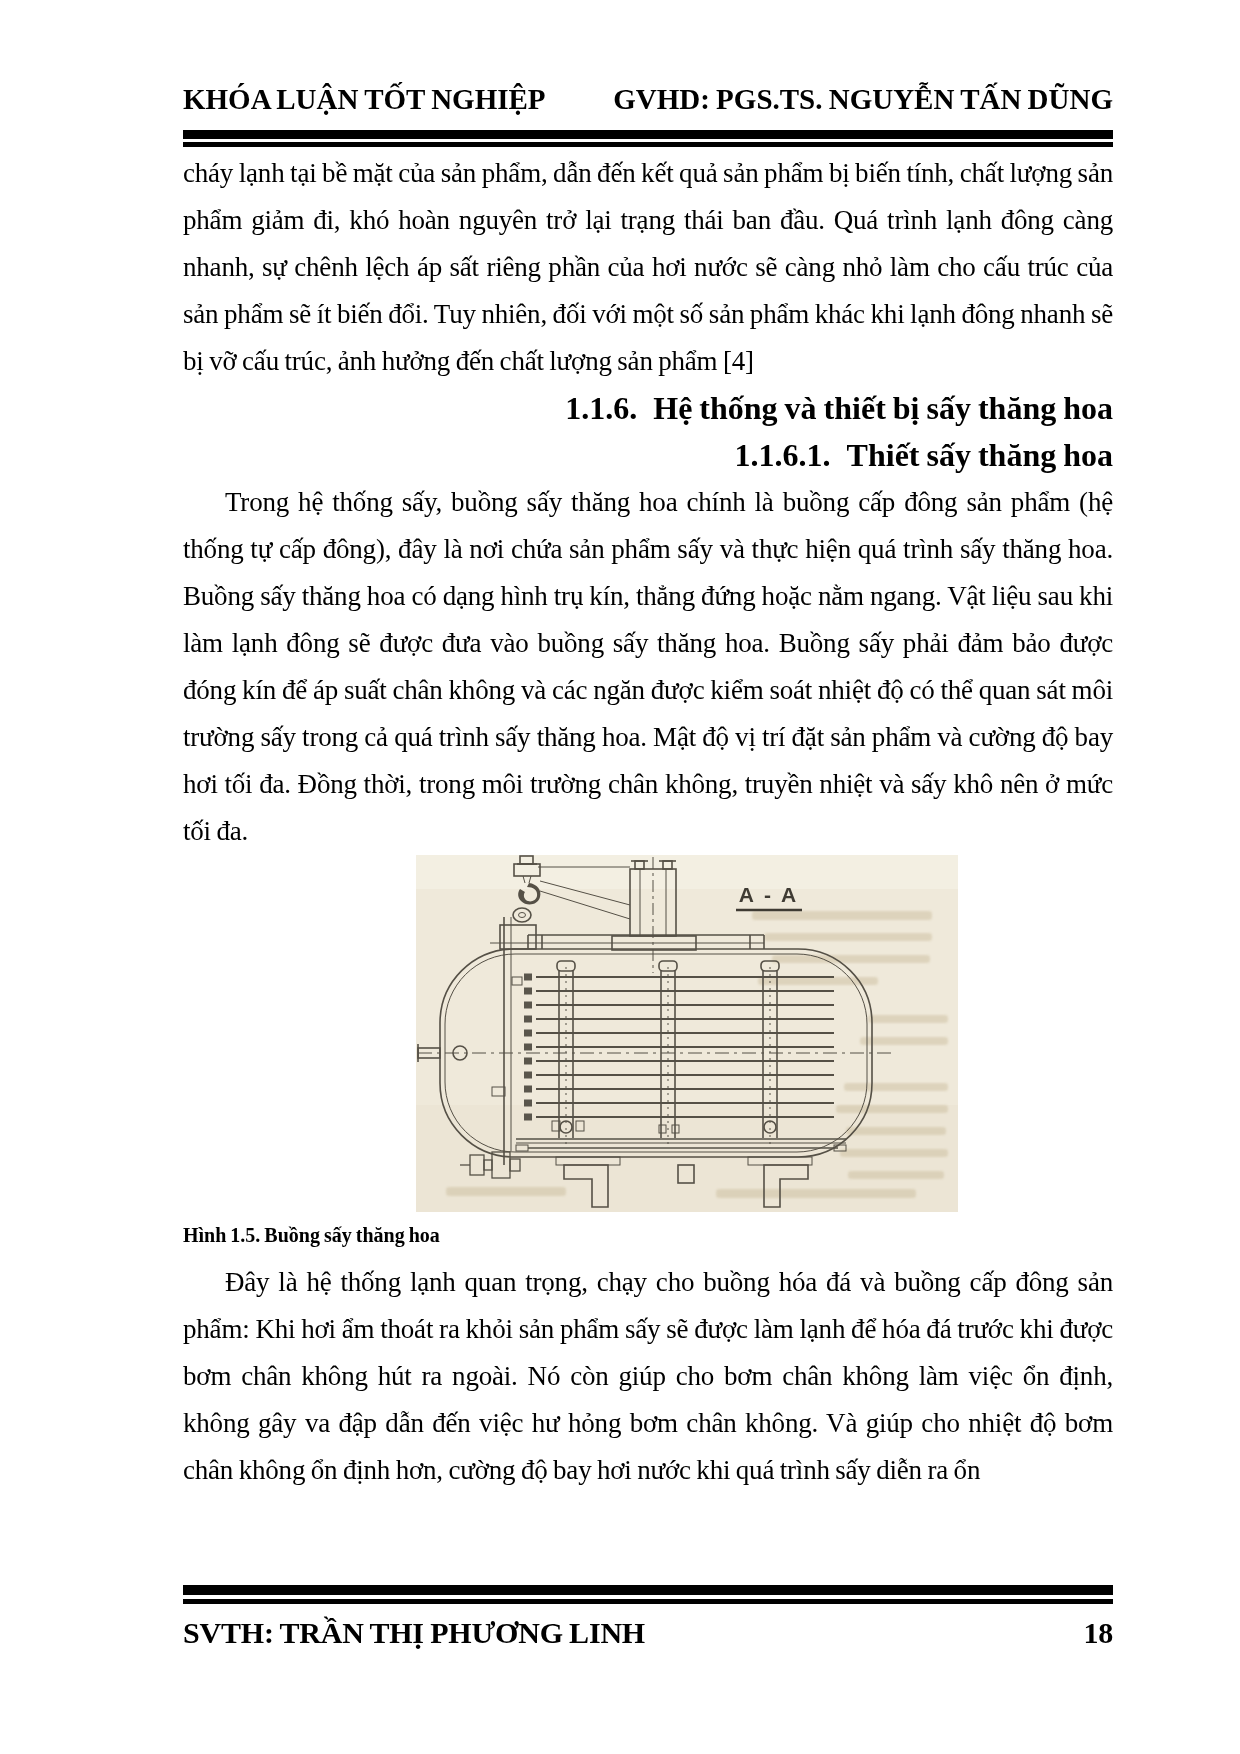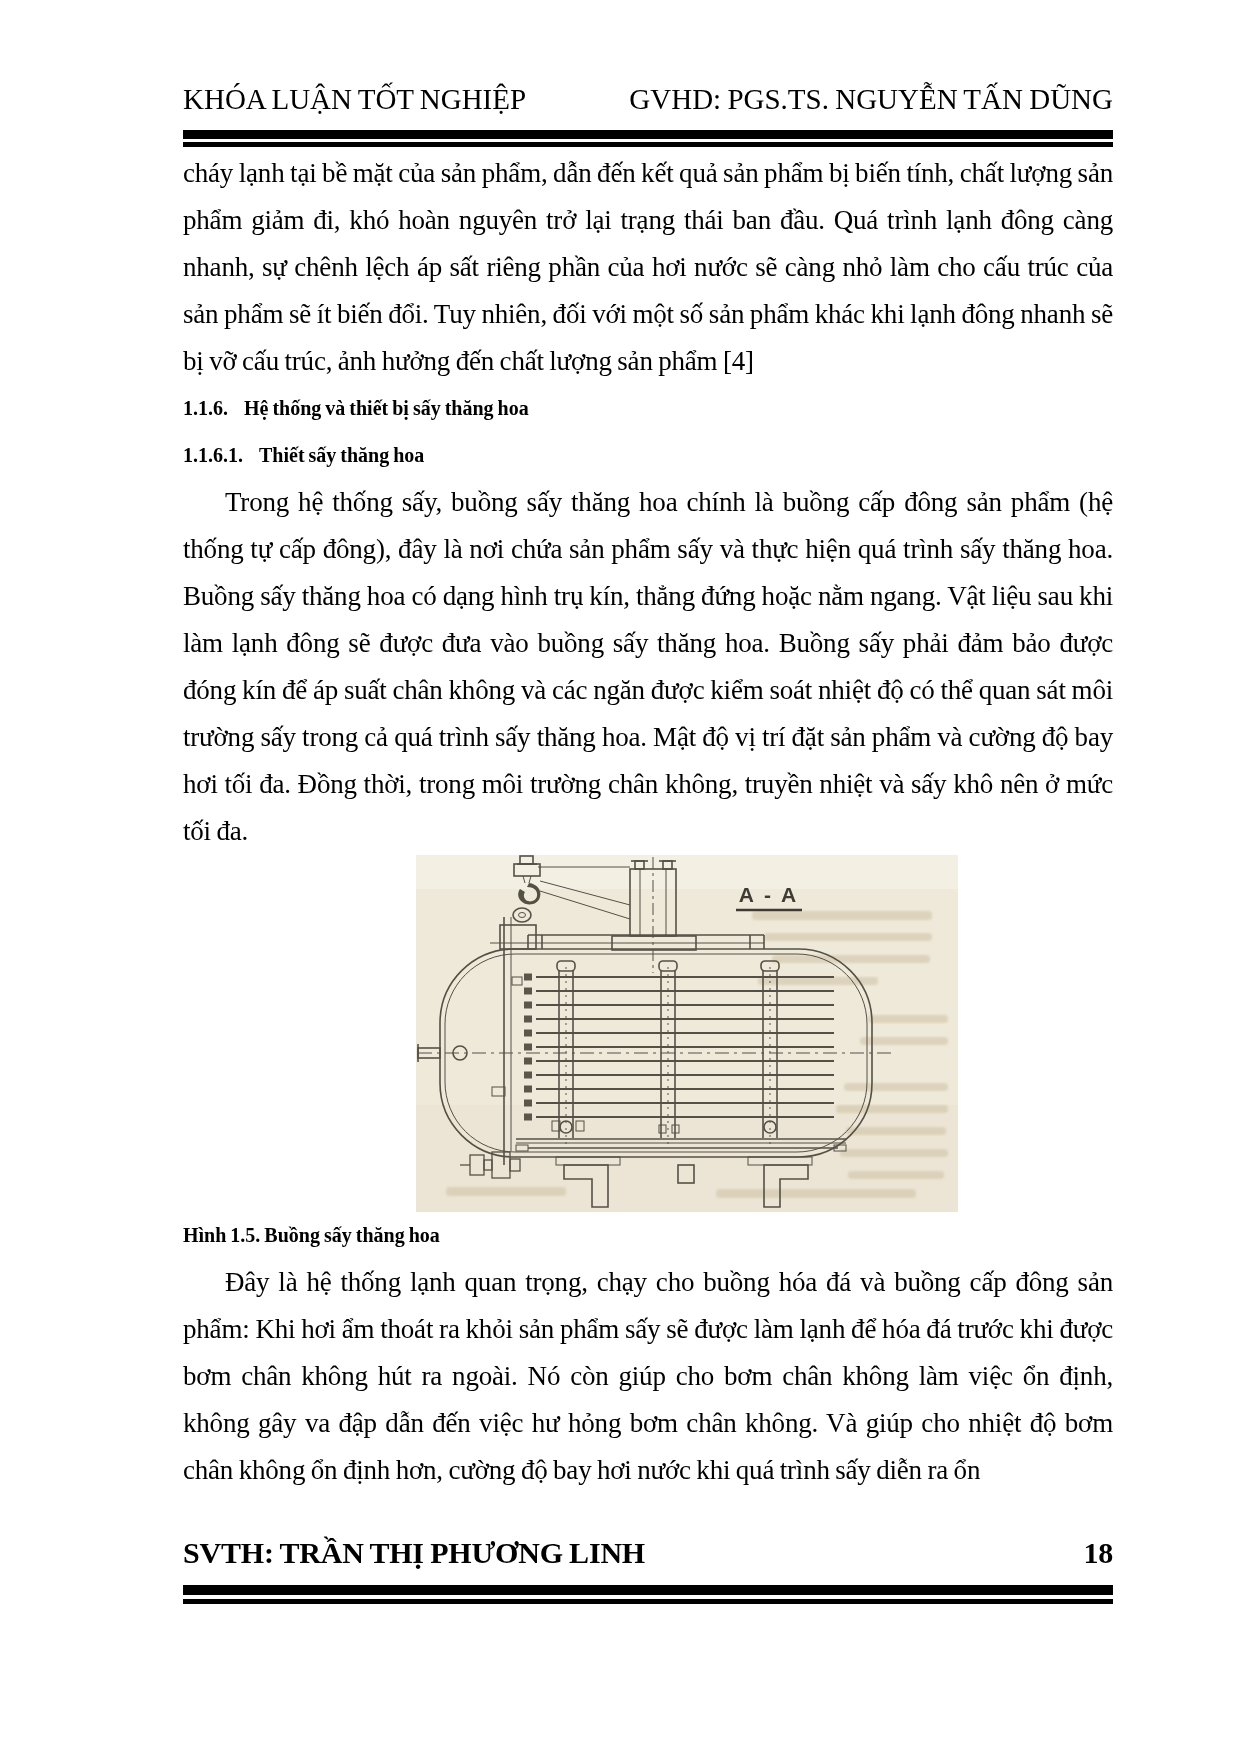--- a/index.html
+++ b/index.html
@@ -13,43 +13,43 @@
     padding:78px 127px 0 183px;
     overflow:hidden;
     font-family:"Liberation Serif","DejaVu Serif",serif;
     font-size:27px;
     line-height:47px;
     letter-spacing:-0.2px;
     word-spacing:-1px;
   }
   .header-row {
     display:flex; justify-content:space-between; align-items:flex-end;
-    font-weight:normal; font-size:29px; line-height:42px; letter-spacing:0;
+    font-weight:bold; font-size:29px; line-height:42px; letter-spacing:0;
   }
   .rule-top { margin-top:10px; }
   .rule-thick { height:9px; background:#000; }
   .rule-thin  { height:5px; background:#000; margin-top:3px; }
   .body-text { text-align:justify; margin-top:3px; }
   .body-text.cont { margin-top:0; }
   .indent { text-indent:42px; }
   h3.doc-heading {
-    font-size:20px; font-weight:bold; line-height:47px; text-align:left;
+    font-size:32px; font-weight:bold; line-height:47px; text-align:right;
     letter-spacing:0;
   }
   h3.doc-heading .hnum { margin-right:16px; }
   .figure-wrap { margin-left:208px; width:542px; height:357px;padding-left:25px; }
   .figure-caption {
     text-align:left; font-weight:bold; font-size:20px;
     margin-top:0; letter-spacing:0;
   }
   .footer-rule { position:absolute; left:183px; right:127px; top:1585px; }
   .footer-rule .f-thick { height:10px; background:#000; }
   .footer-rule .f-thin  { height:5px; background:#000; margin-top:4px; }
   .footer-row {
-    position:absolute; left:183px; right:127px; top:1532px;
+    position:absolute; left:183px; right:127px; top:1612px;
     display:flex; justify-content:space-between;
     font-weight:bold; font-size:30px; line-height:42px;text-align:right;
   }
 </style>
 </head>
 <body>
 
 <div class="page">
 
   <div class="header-row">

